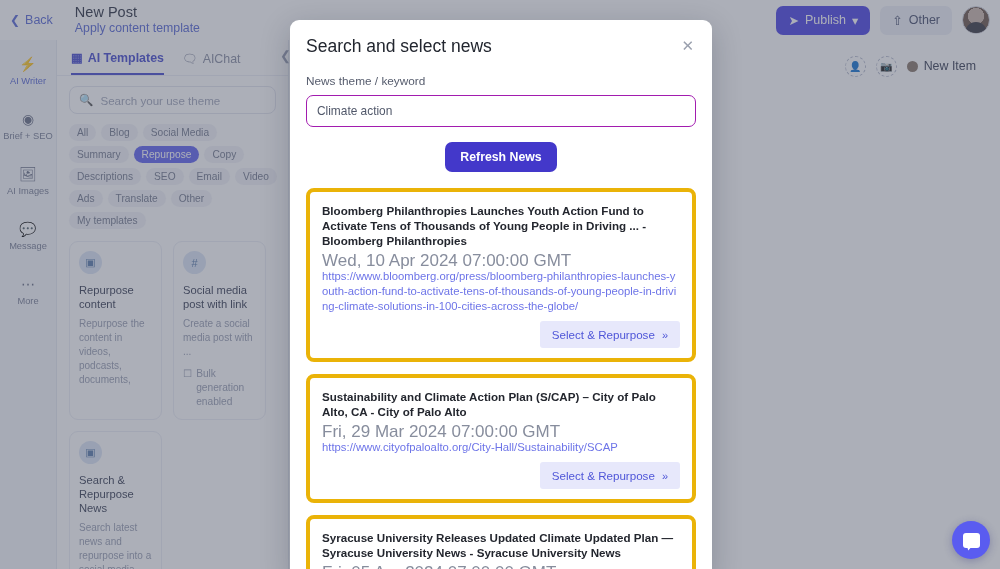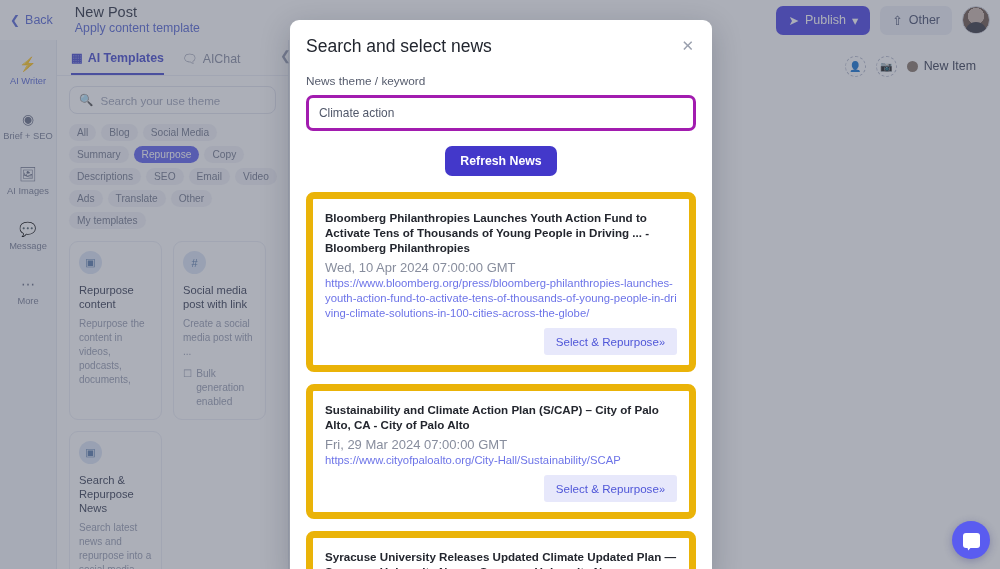--- a/index.html
+++ b/index.html
@@ -159,48 +159,48 @@
   }
   .modal-inner { padding: 16px 16px 0 16px; height: 100%; overflow: hidden; }
   .modal-head { display: flex; align-items: flex-start; }
   .modal-title { font-size: 17.5px; color: #22262f; }
   .modal-close {
     margin-left: auto; font-size: 15px; color: #9aa0ae; line-height: 16px;
     padding: 2px 2px;
   }
   .field-label { font-size: 11.8px; color: #565c6d; margin-top: 17px; }
   .field-input {
-    margin-top: 7px; width: 100%; border: 3px solid #a21caf; border-radius: 7px;
+    margin-top: 7px; width: 100%; border: 1px solid #a21caf; border-radius: 7px;
     padding: 8px 10px; font-size: 11.9px; color: #51586a;
     font-family: "Liberation Sans", sans-serif; background: #fff;
   }
   .refresh-row { display: flex; justify-content: center; margin-top: 15px; }
   .refresh-btn {
     background: #4338ca; color: #ffffff; font-size: 12.3px; font-weight: bold;
     padding: 8px 15px; border-radius: 7px; border: none;
     font-family: "Liberation Sans", sans-serif;
   }
   .news-list { margin-top: 16px; display: flex; flex-direction: column; gap: 12px; }
   .news-card {
-    border: 7px solid #eab308; border-radius: 8px;
+    border: 4px solid #eab308; border-radius: 8px;
     padding: 11px 12px 10px 12px; background: #fff;
   }
   .news-title {
     font-size: 11.6px; font-weight: bold; color: #23262e; line-height: 15px;
   }
-  .news-date { font-size: 13px; color: #878d9d; margin-top: 5px; line-height: 15px; }
+  .news-date { font-size: 17px; color: #878d9d; margin-top: 5px; line-height: 15px; }
   .news-url {
     font-size: 11.3px; color: #6d74e8; line-height: 15px;
     word-break: break-all; margin-top: 1px;
   }
   .news-action { display: flex; justify-content: flex-end; margin-top: 7px; }
   .select-btn {
     background: #e7e8fb; color: #4f56d8; font-size: 11.6px;
     padding: 7px 12px; border-radius: 3px; border: none;
-    display: flex; align-items: center; 
+    display: flex; align-items: center; gap: 7px;
     font-family: "Liberation Sans", sans-serif;
   }
   .select-btn .chevs { font-size: 11px; }
 
   
   #chat-fab {
     position: absolute; right: 10px; bottom: 10px;
     width: 38px; height: 38px; border-radius: 50%;
     background: #5a5cf0; display: flex; align-items: center; justify-content: center;
     box-shadow: 0 2px 8px rgba(40,40,120,.3);

